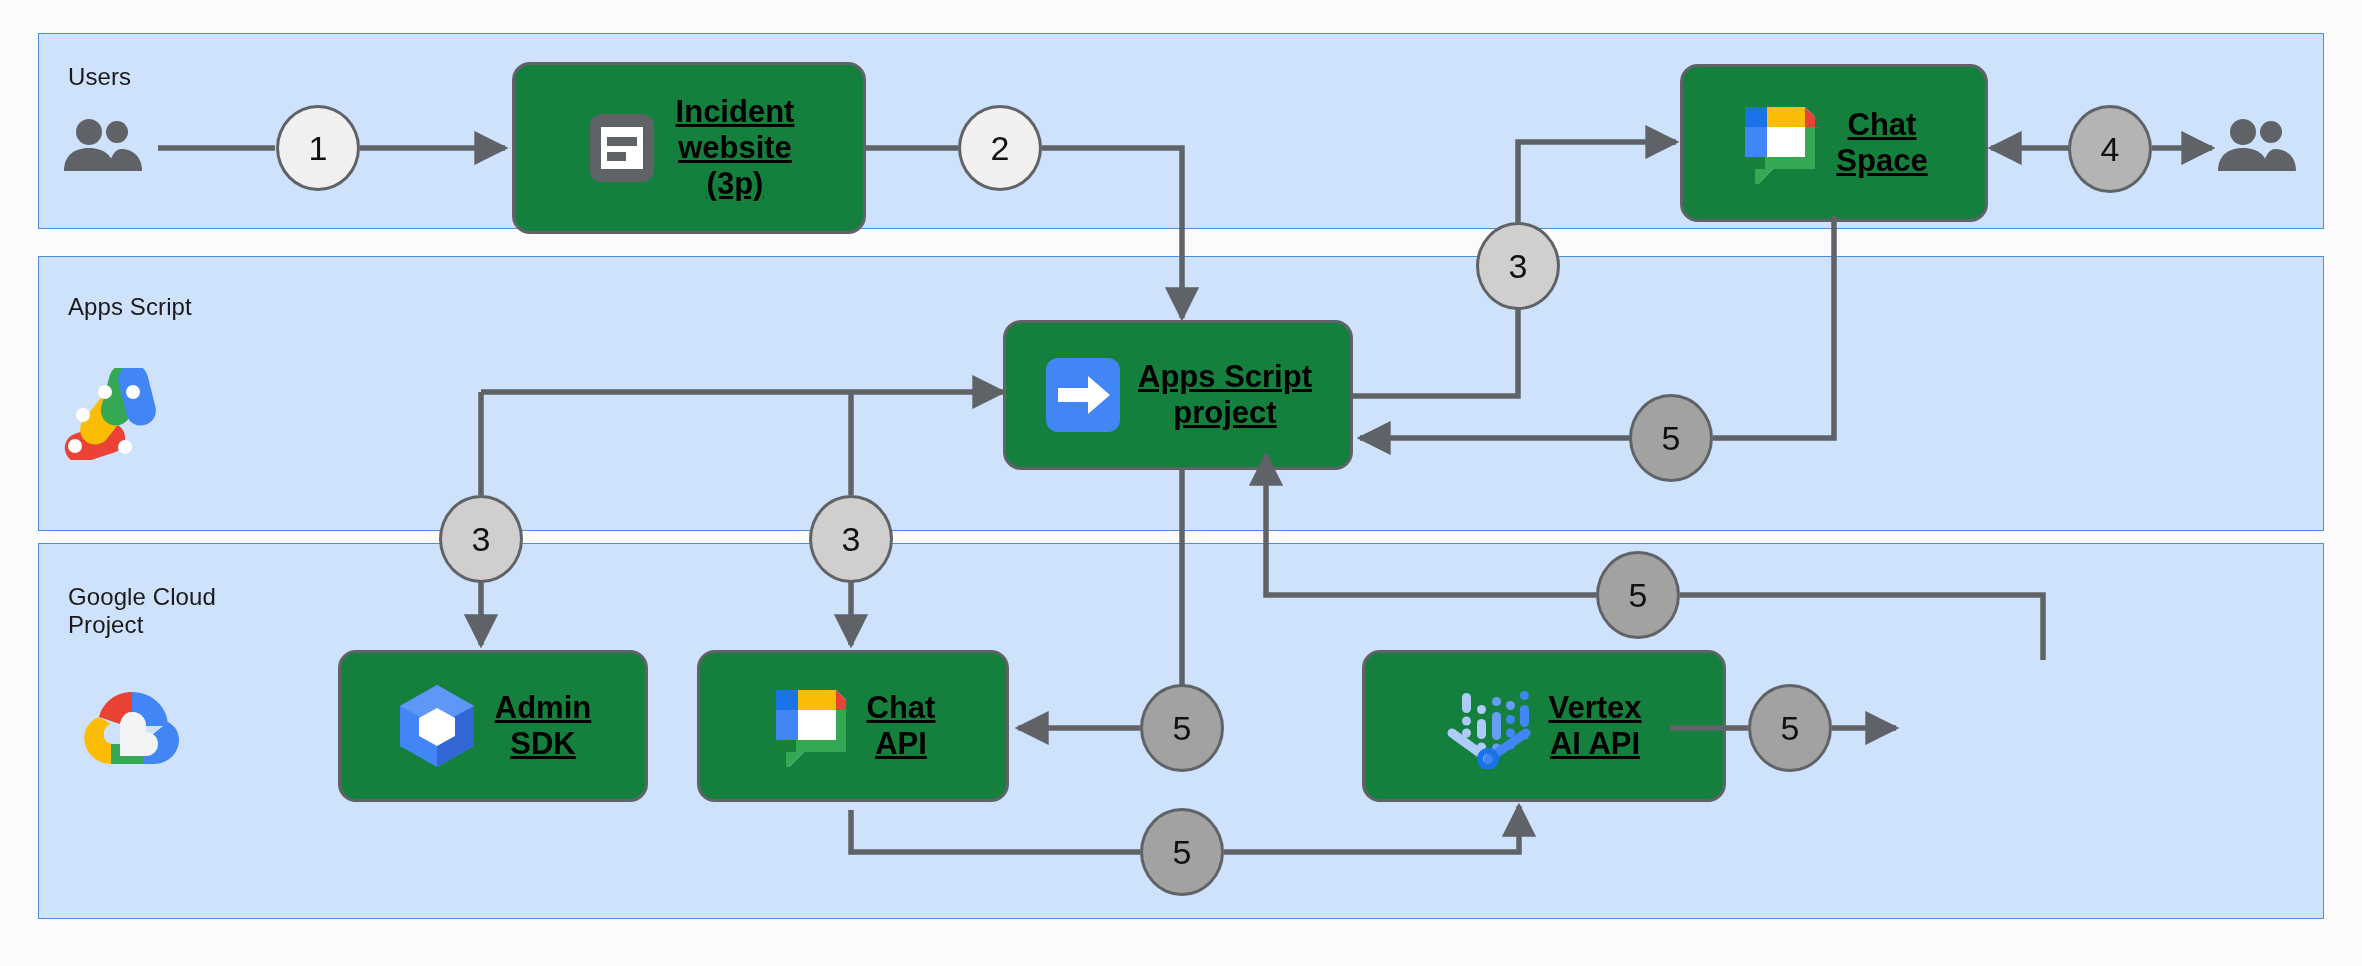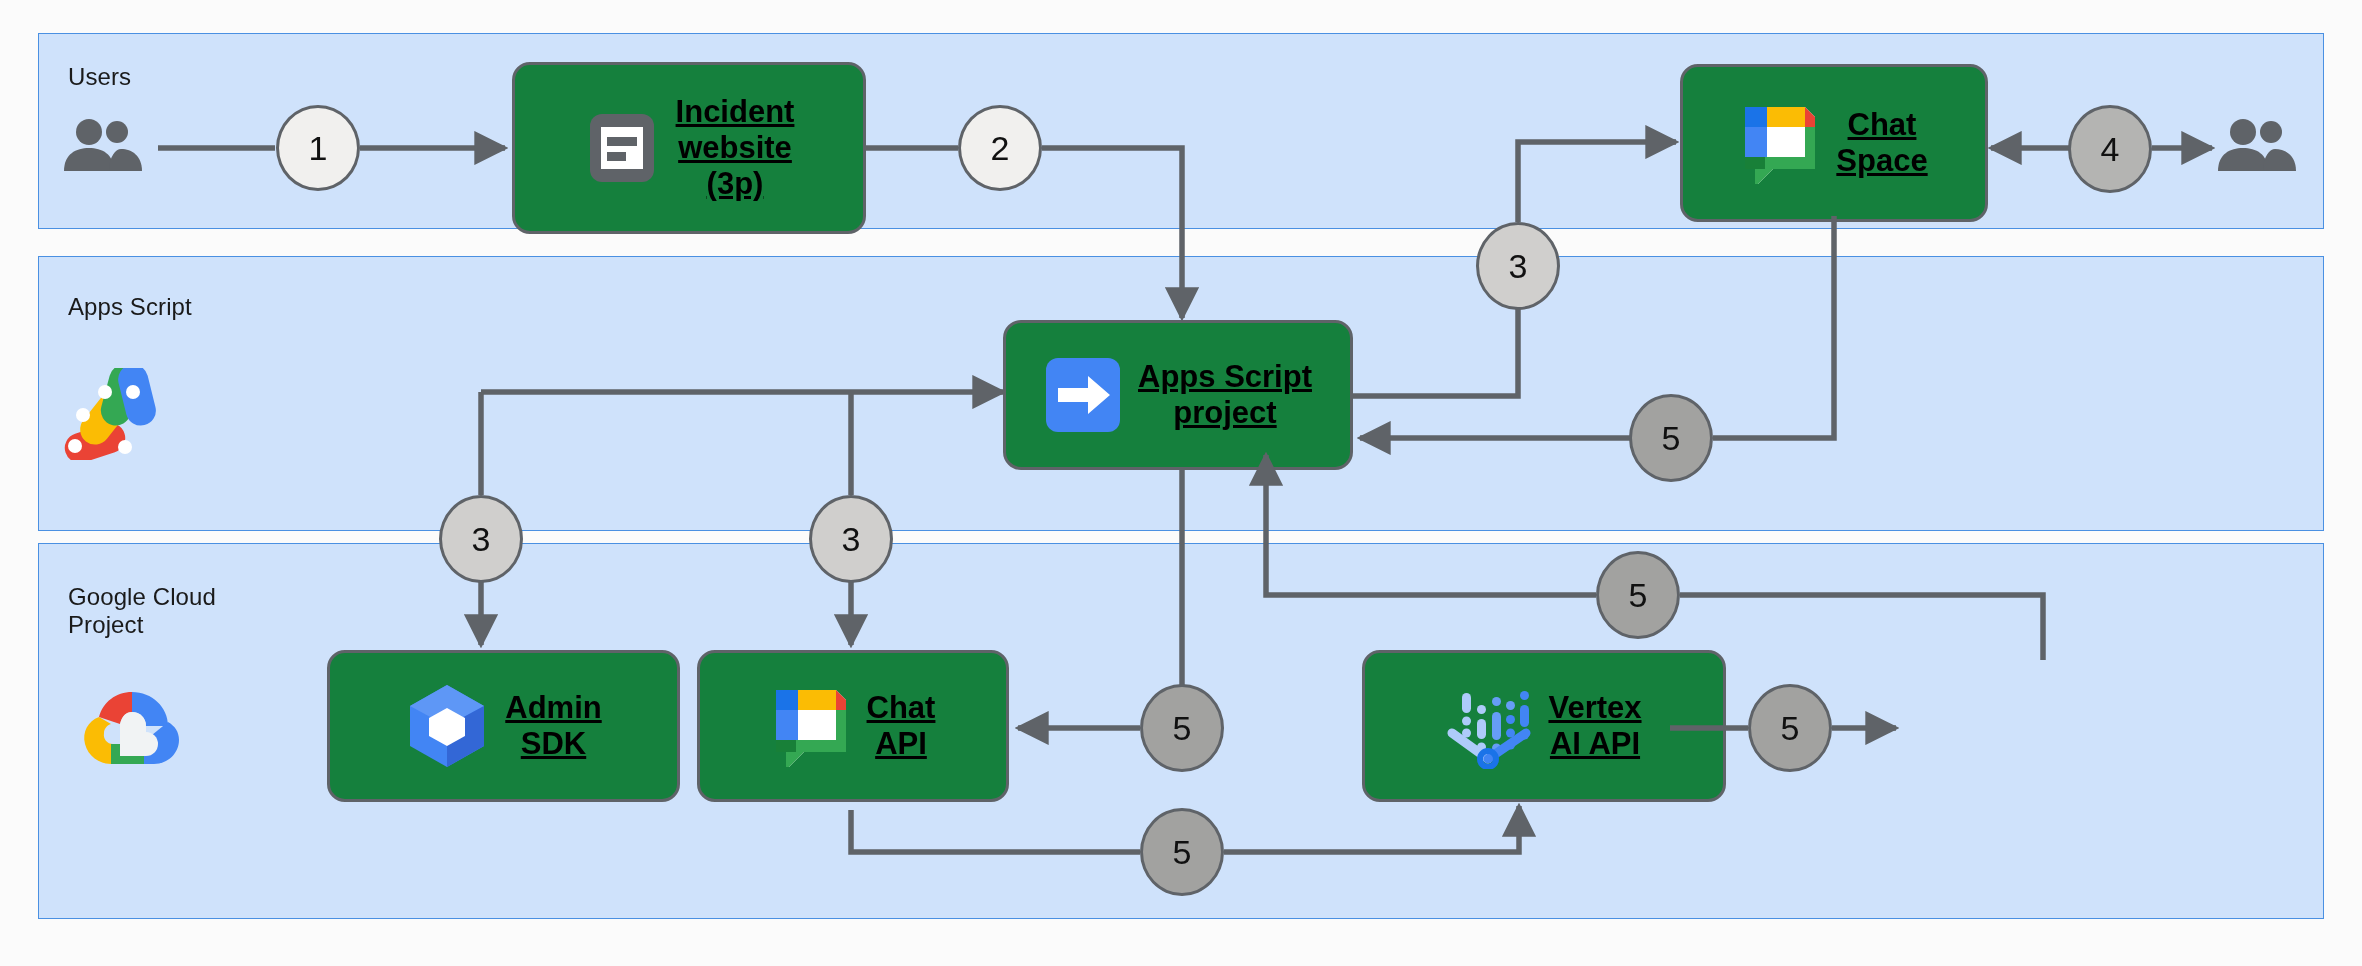--- a/index.html
+++ b/index.html
@@ -196,21 +196,21 @@
     <span class="icon-wrap">
       <svg width="78" height="78" viewBox="0 0 78 78">
         <rect x="2" y="2" width="74" height="74" rx="12" fill="#4285f4"></rect>
         <path d="M14 32 h30 v-12 l22 19 l-22 19 v-12 h-30 z" fill="#ffffff"></path>
       </svg>
     </span>
     <span class="node-label">Apps Script
 project</span>
   </div>
 
-  <div class="node" style="left:327px;top:650px;width:353px;height:152px;">
+  <div class="node" style="left:338px;top:650px;width:310px;height:152px;">
     <span class="icon-wrap">
       <svg width="84" height="88" viewBox="0 0 84 88">
         <polygon points="42,3 79,24 79,64 42,85 5,64 5,24" fill="#4285f4"></polygon>
         <polygon points="42,3 79,24 42,44 5,24" fill="#5e97f6"></polygon>
         <polygon points="42,44 79,24 79,64 42,85" fill="#3367d6"></polygon>
         <polygon points="42,26 60,36 60,54 42,64 24,54 24,36" fill="#ffffff"></polygon>
       </svg>
     </span>
     <span class="node-label">Admin
 SDK</span>

